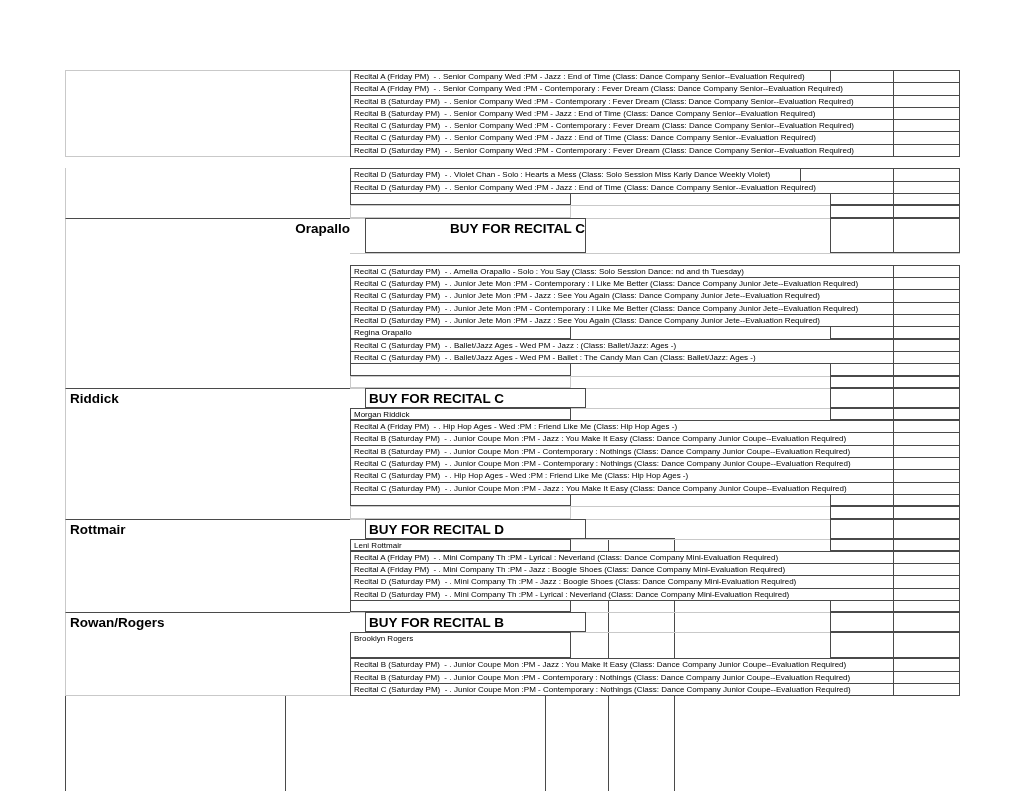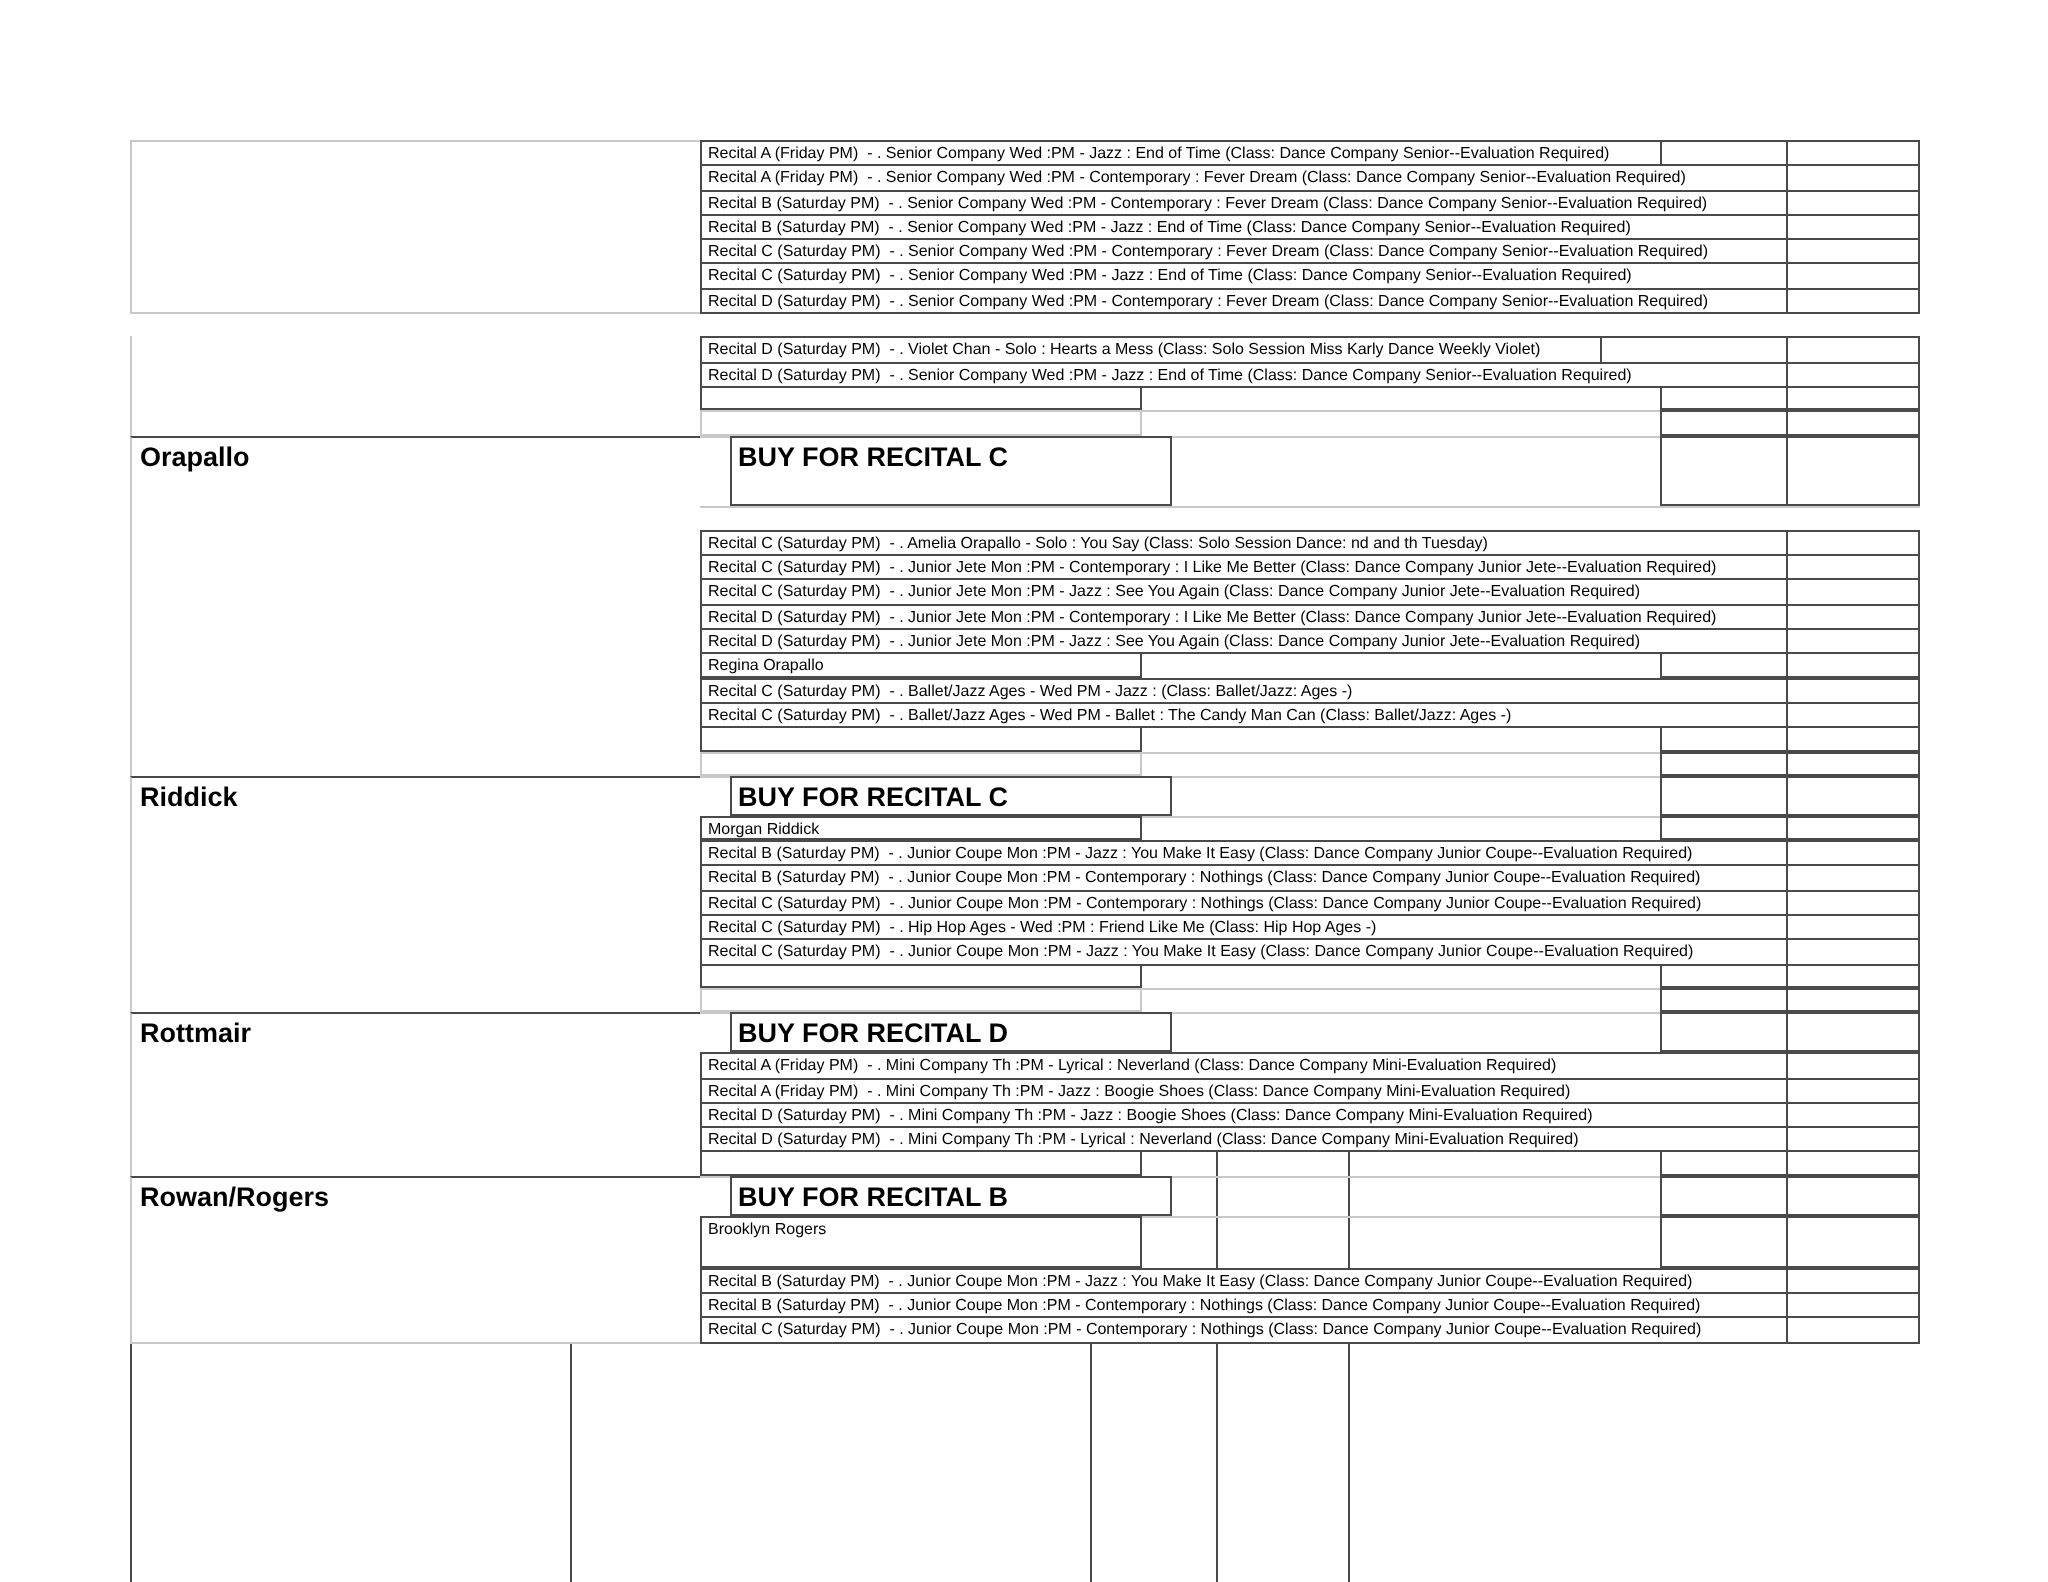--- a/index.html
+++ b/index.html
@@ -142,21 +142,21 @@
       </div>
     </div>
     <div class="row" style="height: 13.3px;">
       <div class="colA"></div>
       <div class="main light">
         <div class="cell name-cell faint"></div>
         <div class="cell d-cell"></div>
         <div class="cell e-cell"></div>
       </div>
     </div>
-    <div class="row" style="height: 36px;">
+    <div class="row" style="height: 36px; text-align: right;">
       <div class="colA hdr">Orapallo</div>
       <div class="main light">
         <div class="cell buy-cell">BUY FOR RECITAL C</div>
         <div class="cell d-cell"></div>
         <div class="cell e-cell"></div>
       </div>
     </div>
     <div class="row" style="height: 13.3px; flex-direction: column;">
       <div class="colA"></div>
       <div class="main light">
@@ -250,20 +250,27 @@
       <div class="colA"></div>
       <div class="main light">
         <div class="cell name-cell">Morgan Riddick</div>
         <div class="cell d-cell"></div>
         <div class="cell e-cell"></div>
       </div>
     </div>
     <div class="row" style="height: 13.3px;">
       <div class="colA"></div>
       <div class="main">
+        <div class="cell detail-cell">Recital A (Friday PM)  - . Hip Hop Ages - Wed :PM : Friend Like Me (Class: Hip Hop Ages -)</div>
+        <div class="cell e-cell"></div>
+      </div>
+    </div>
+    <div class="row" style="height: 13.3px;">
+      <div class="colA"></div>
+      <div class="main">
         <div class="cell detail-cell">Recital B (Saturday PM)  - . Junior Coupe Mon :PM - Jazz : You Make It Easy (Class: Dance Company Junior Coupe--Evaluation Required)</div>
         <div class="cell e-cell"></div>
       </div>
     </div>
     <div class="row" style="height: 13.3px;">
       <div class="colA"></div>
       <div class="main">
         <div class="cell detail-cell">Recital B (Saturday PM)  - . Junior Coupe Mon :PM - Contemporary : Nothings (Class: Dance Company Junior Coupe--Evaluation Required)</div>
         <div class="cell e-cell"></div>
       </div>
@@ -302,20 +309,28 @@
       <div class="main light">
         <div class="cell name-cell faint"></div>
         <div class="cell d-cell"></div>
         <div class="cell e-cell"></div>
       </div>
     </div>
     <div class="row" style="height: 21px;">
       <div class="colA hdr">Rottmair</div>
       <div class="main light">
         <div class="cell buy-cell">BUY FOR RECITAL D</div>
+        <div class="cell d-cell"></div>
+        <div class="cell e-cell"></div>
+      </div>
+    </div>
+    <div class="row" style="height: 13.3px;">
+      <div class="colA"></div>
+      <div class="main light">
+        <div class="cell name-cell">Leni Rottmair</div>
         <div class="cell d-cell"></div>
         <div class="cell e-cell"></div>
       </div>
     </div>
     <div class="row" style="height: 13.3px;">
       <div class="colA"></div>
       <div class="main">
         <div class="cell detail-cell">Recital A (Friday PM)  - . Mini Company Th :PM - Lyrical : Neverland (Class: Dance Company Mini-Evaluation Required)</div>
         <div class="cell e-cell"></div>
       </div>

